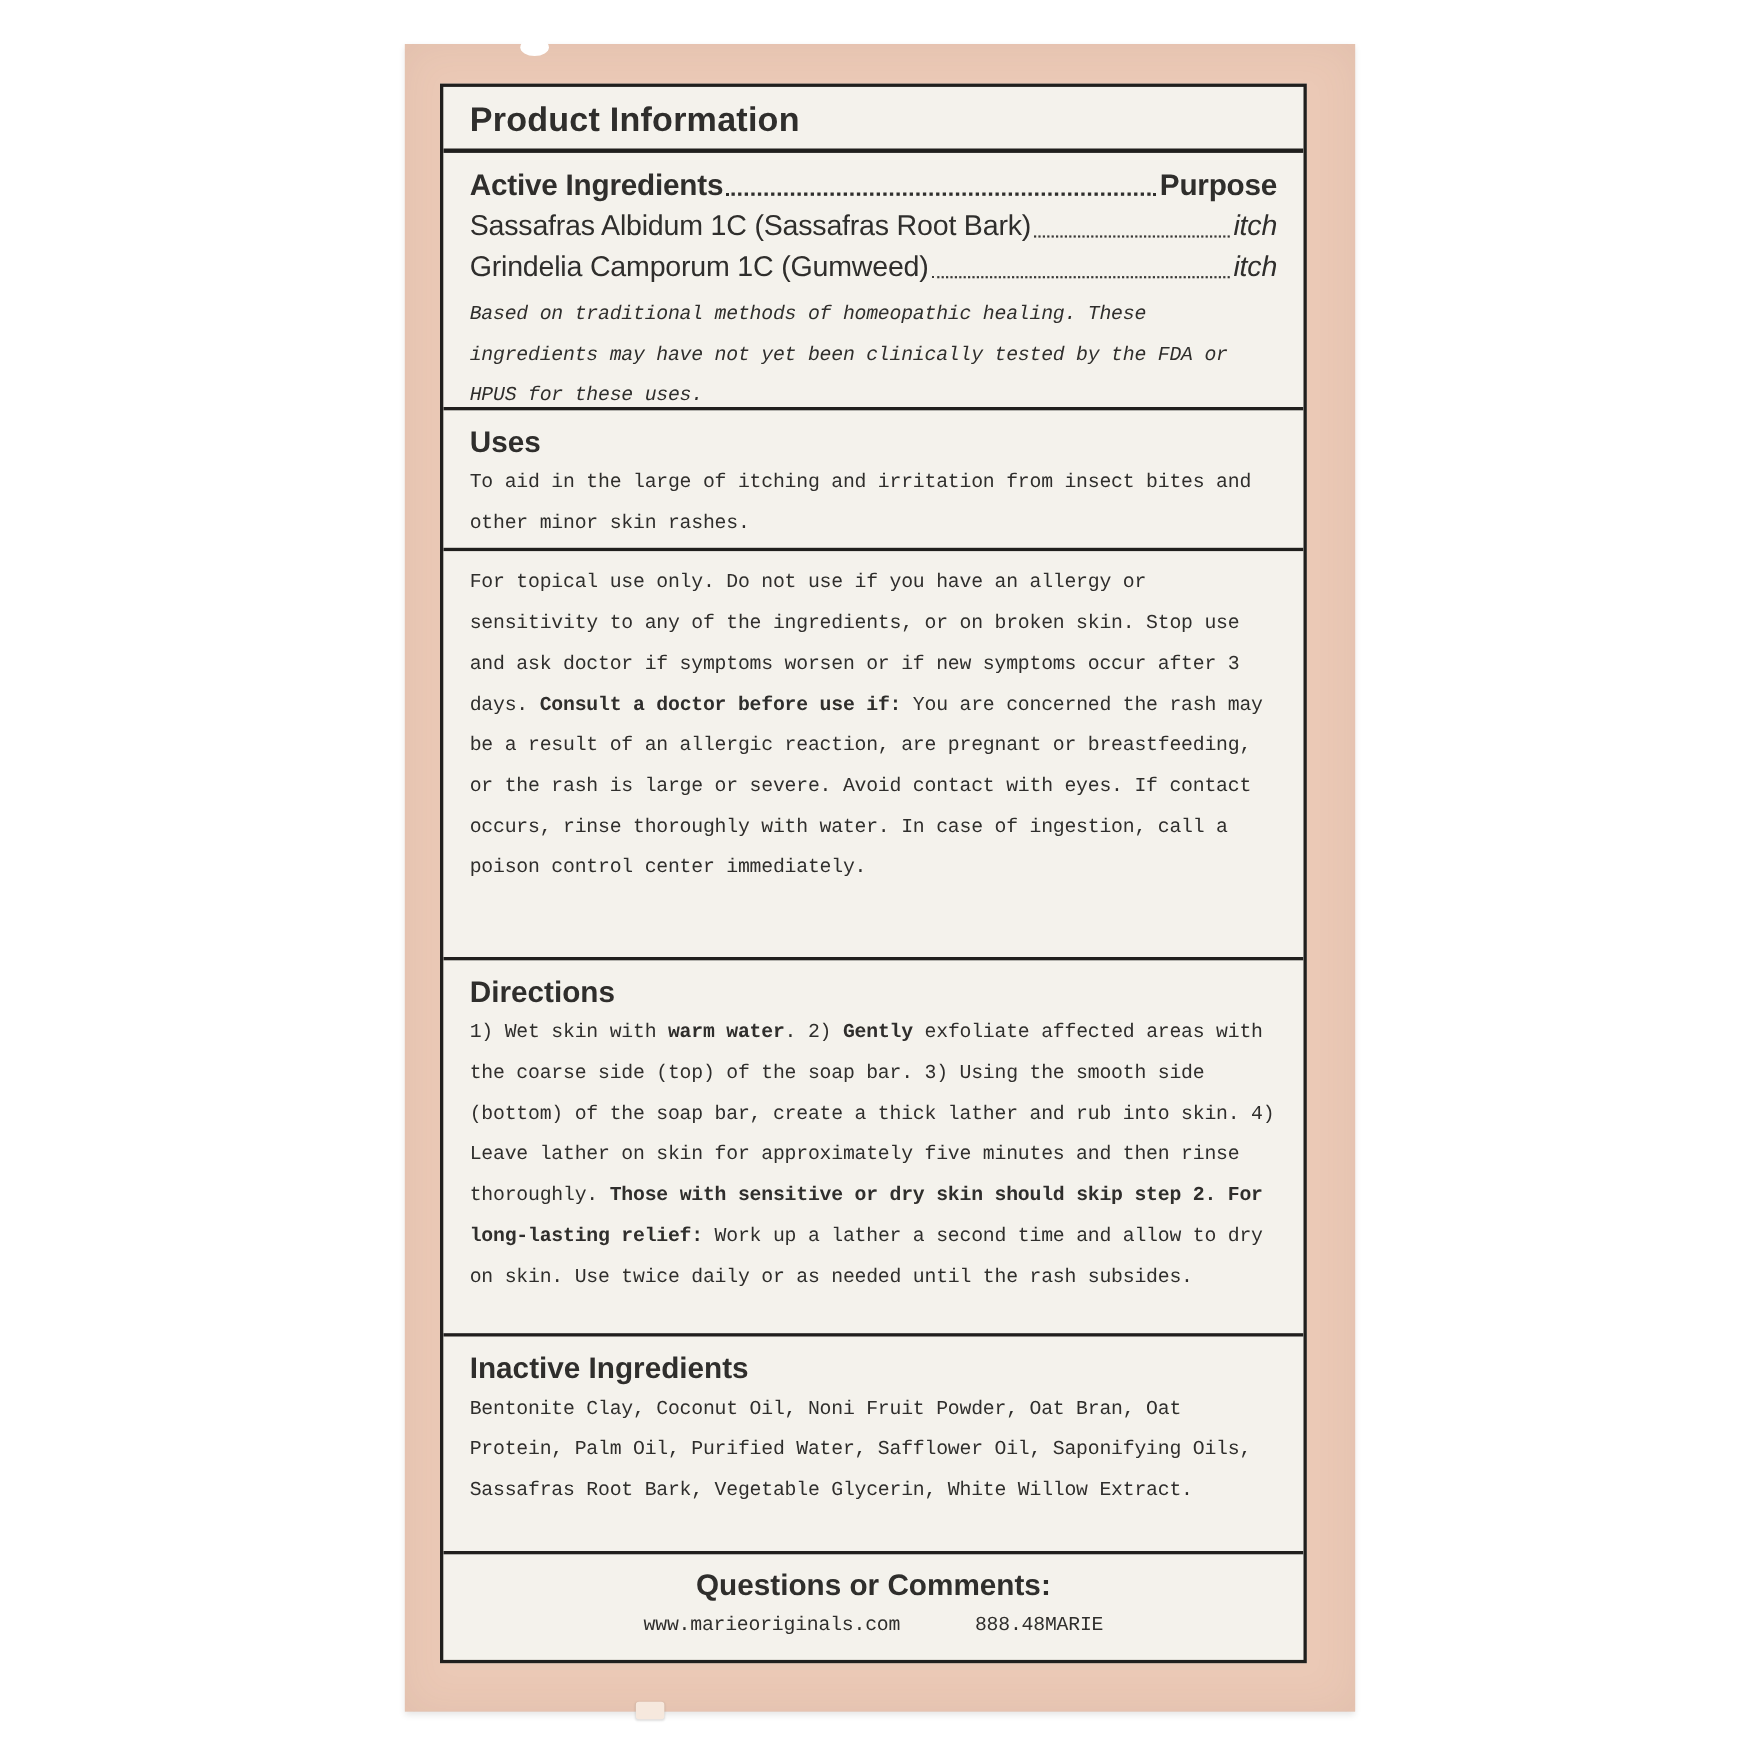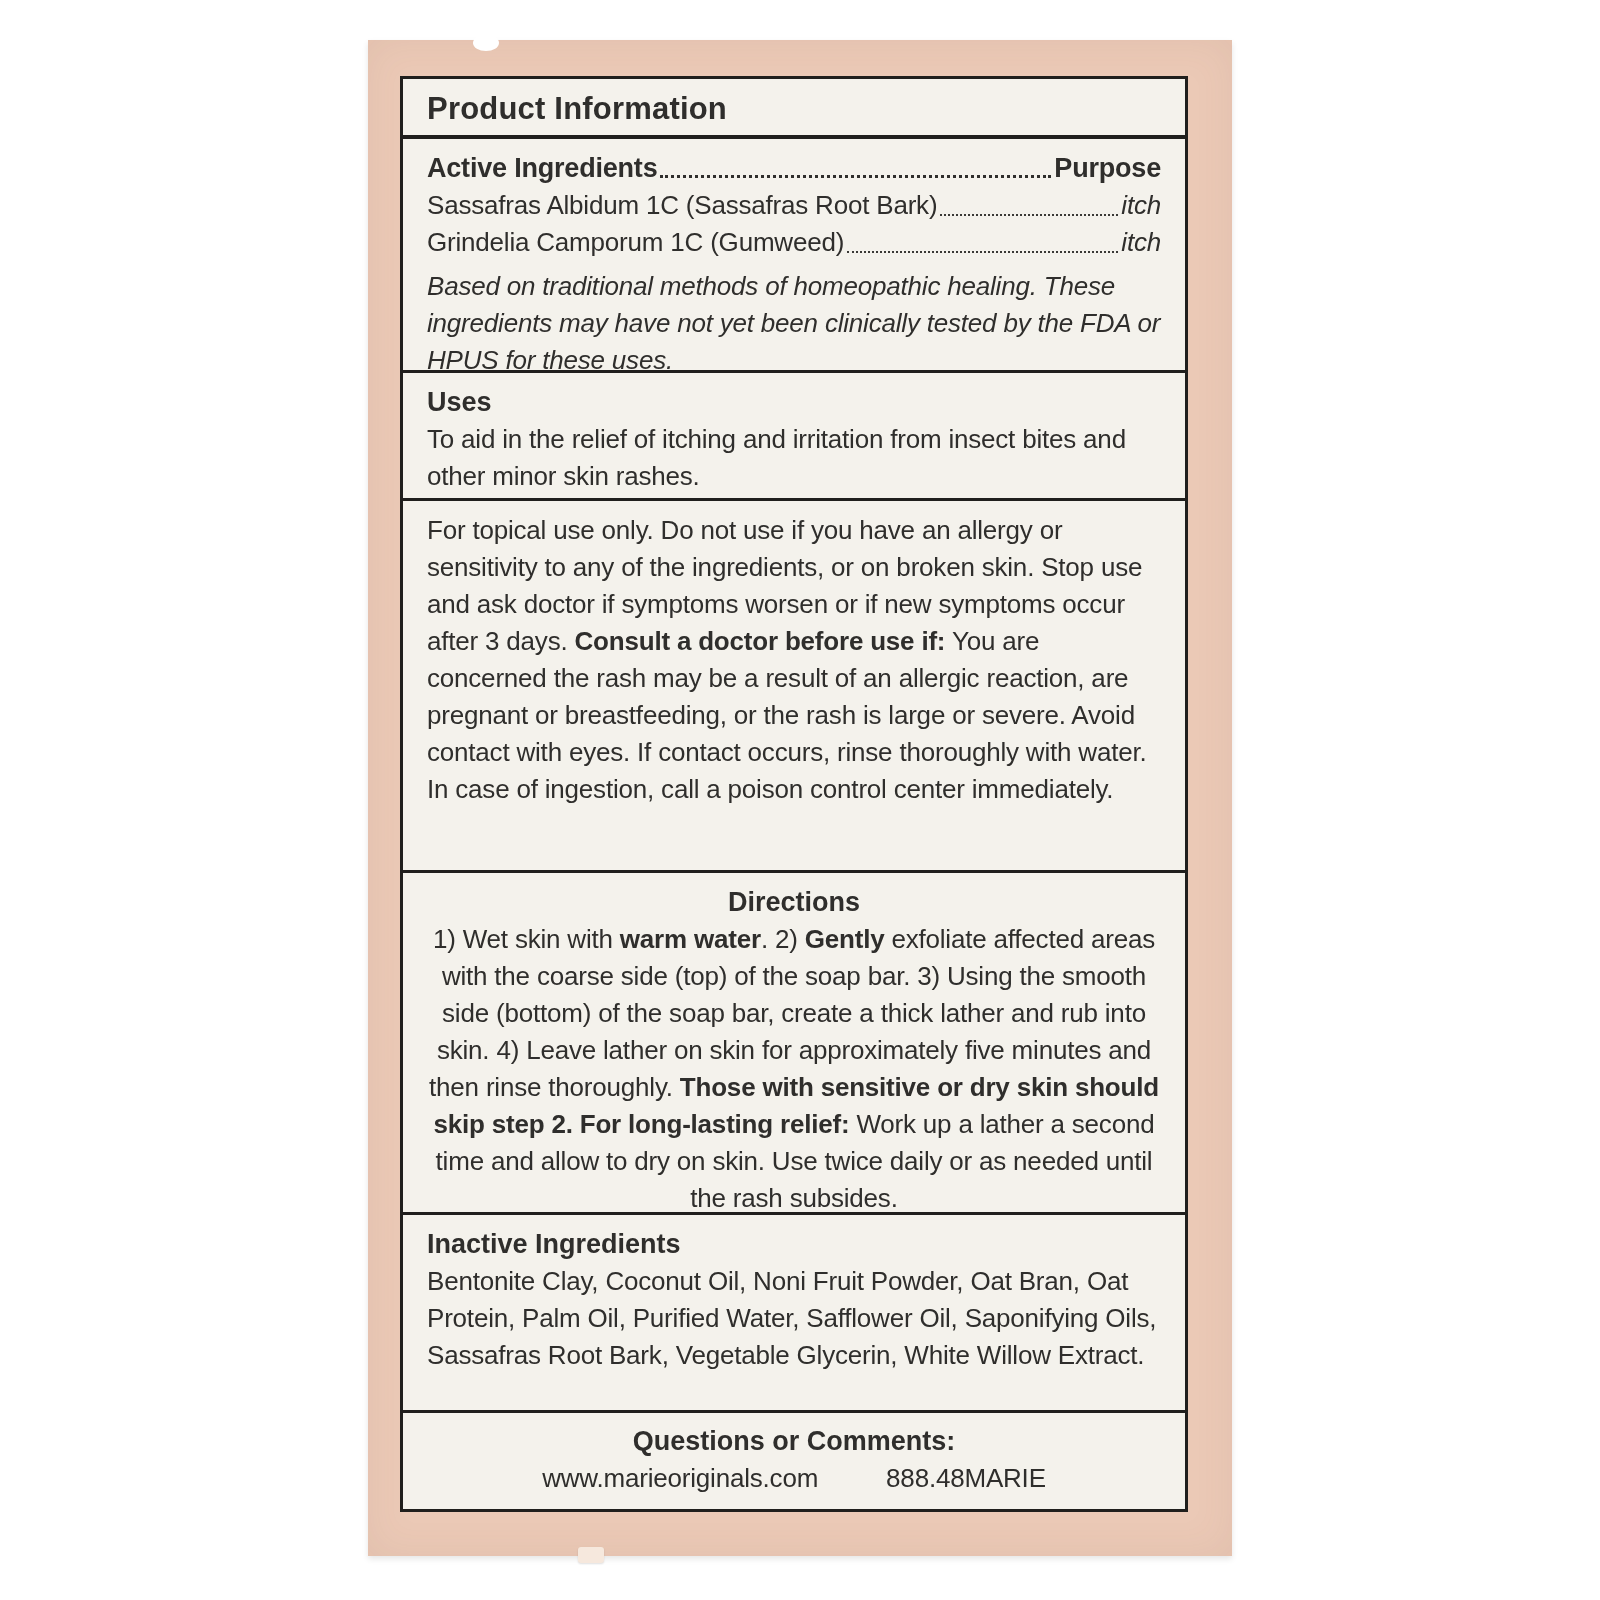--- a/index.html
+++ b/index.html
@@ -19,26 +19,26 @@
     position:absolute;left:32px;top:36px;width:788px;height:1436px;
     background:#f4f2ec;border:3px solid #201f1d;box-sizing:border-box;
     display:flex;flex-direction:column;overflow:hidden;
   }
   .sec{box-sizing:border-box;padding:11px 24px 0 24px;border-bottom:3px solid #201f1d;flex:0 0 auto;}
   .sec:last-child{border-bottom:none;flex:1 1 auto;border-radius:25px;}
   .sec-header{height:60px;border-bottom-width:4px;padding-top:13px;}
   .sec-active{height:234px;}
   .sec-uses{height:128px;}
   .sec-warnings{height:372px;}
-  .sec-directions{height:342px;text-align:center;}
+  .sec-directions{height:342px;}
   .sec-inactive{height:198px;}
   .sec-contact{text-align:center;padding-top:10px;}
   h1{margin:0;font-size:31px;line-height:34px;font-weight:700;letter-spacing:.2px;}
   h2{margin:0;font-size:27px;line-height:37px;font-weight:700;}
-  p{margin:0;font-size:26px;line-height:37px;letter-spacing:-0.2px;}
+  p{margin:0;font-size:18px;line-height:37px;letter-spacing:-0.2px;font-family:Liberation Mono, monospace;}
   .b{font-weight:700;}
   .it{font-style:italic;}
   .lrow{display:flex;align-items:flex-end;font-size:26px;line-height:37px;letter-spacing:-0.2px;white-space:nowrap;}
   .lrow.head{font-size:27px;font-weight:700;}
   .leader{flex:1 1 auto;border-bottom:3px dotted #2f2e2c;margin:0 3px 9px 3px;min-width:20px;}
   .leader.thin{border-bottom:2px dotted #3a3936;margin-bottom:8px;}
   .note{margin-top:7px;}
   .contact-line{display:flex;justify-content:center;gap:68px;}
 </style>
 </head>
@@ -68,21 +68,21 @@
       <div class="lrow">
         <span>Grindelia Camporum 1C (Gumweed)</span>
         <span class="leader thin"></span>
         <span class="it">itch</span>
       </div>
       <p class="it note">Based on traditional methods of homeopathic healing. These ingredients may have not yet been clinically tested by the FDA or HPUS for these uses.</p>
     </div>
 
     <div class="sec sec-uses">
       <h2>Uses</h2>
-      <p>To aid in the relief of itching and irritation from insect bites and other minor skin rashes.</p>
+      <p>To aid in the large of itching and irritation from insect bites and other minor skin rashes.</p>
     </div>
 
     <div class="sec sec-warnings">
       <p><span>For topical use only. Do not use if you have an allergy or sensitivity to any of the ingredients, or on broken skin. Stop use and ask doctor if symptoms worsen or if new symptoms occur after 3 days. </span><span class="b">Consult a doctor before use if:</span><span> You are concerned the rash may be a result of an allergic reaction, are pregnant or breastfeeding, or the rash is large or severe. Avoid contact with eyes. If contact occurs, rinse thoroughly with water. In case of ingestion, call a poison control center immediately.</span></p>
     </div>
 
     <div class="sec sec-directions">
       <h2>Directions</h2>
       <p><span>1) Wet skin with </span><span class="b">warm water</span><span>. 2) </span><span class="b">Gently</span><span> exfoliate affected areas with the coarse side (top) of the soap bar. 3) Using the smooth side (bottom) of the soap bar, create a thick lather and rub into skin. 4) Leave lather on skin for approximately five minutes and then rinse thoroughly. </span><span class="b">Those with sensitive or dry skin should skip step 2. For long-lasting relief:</span><span> Work up a lather a second time and allow to dry on skin. Use twice daily or as needed until the rash subsides.</span></p>
     </div>

